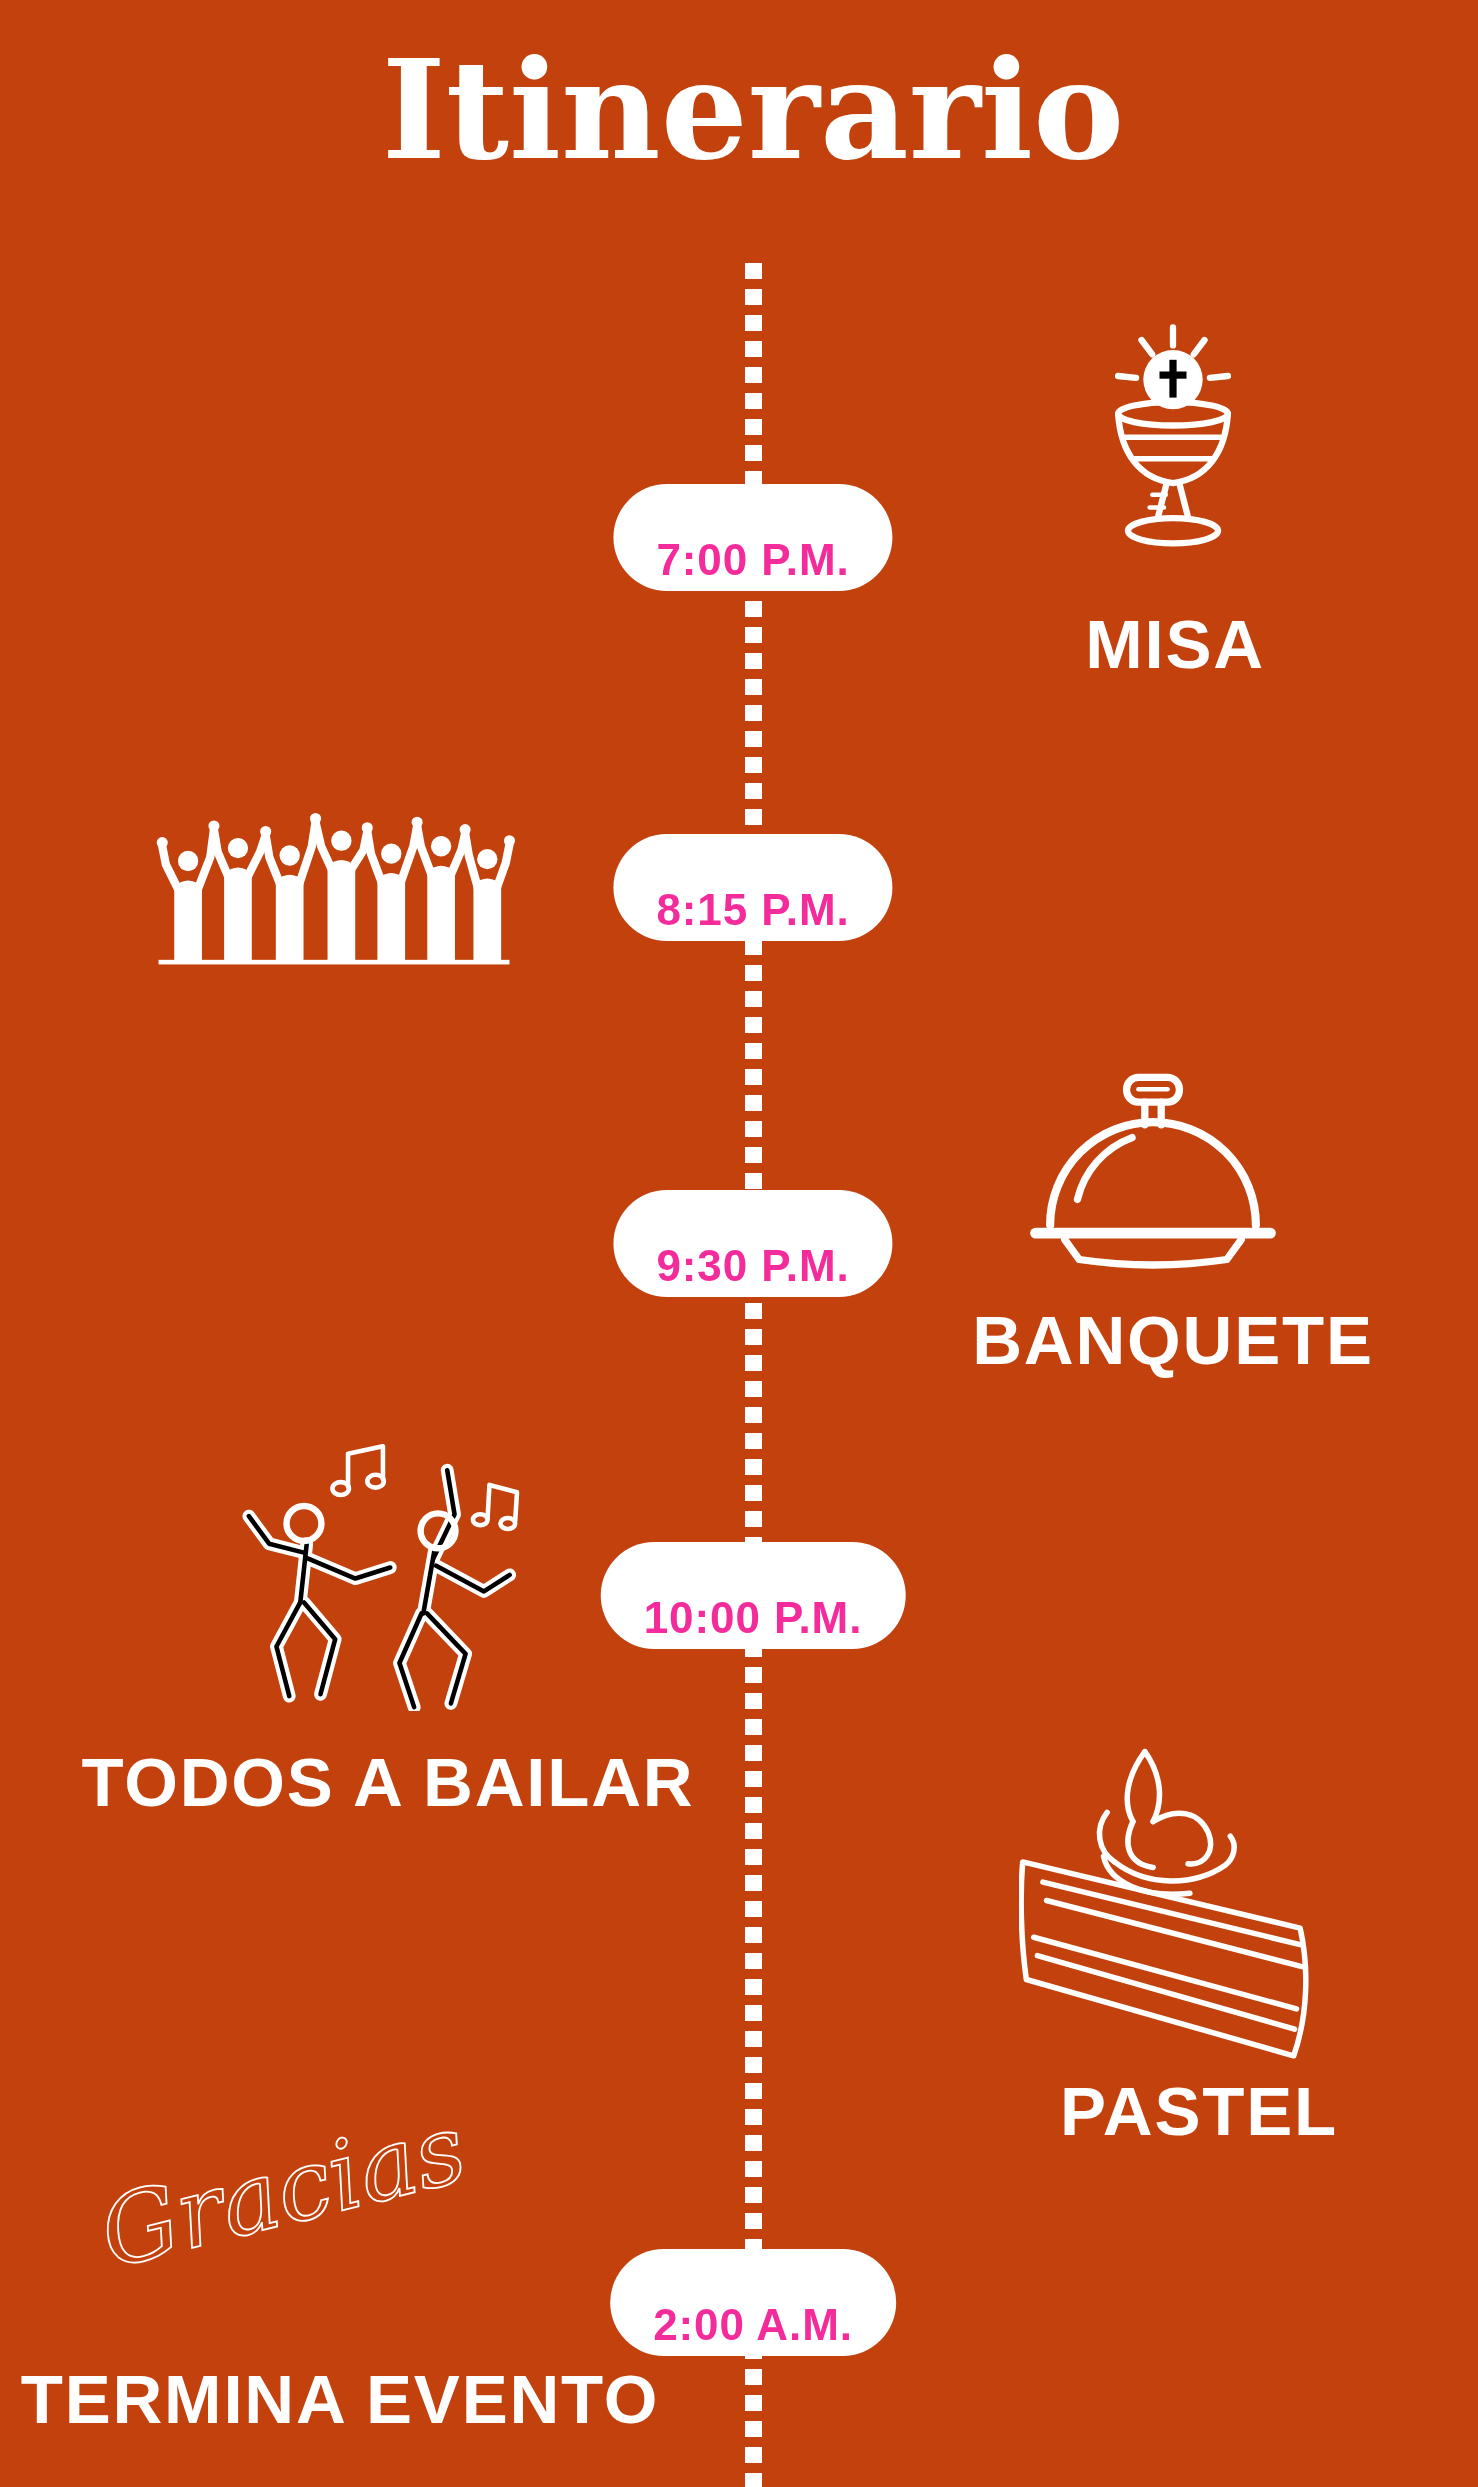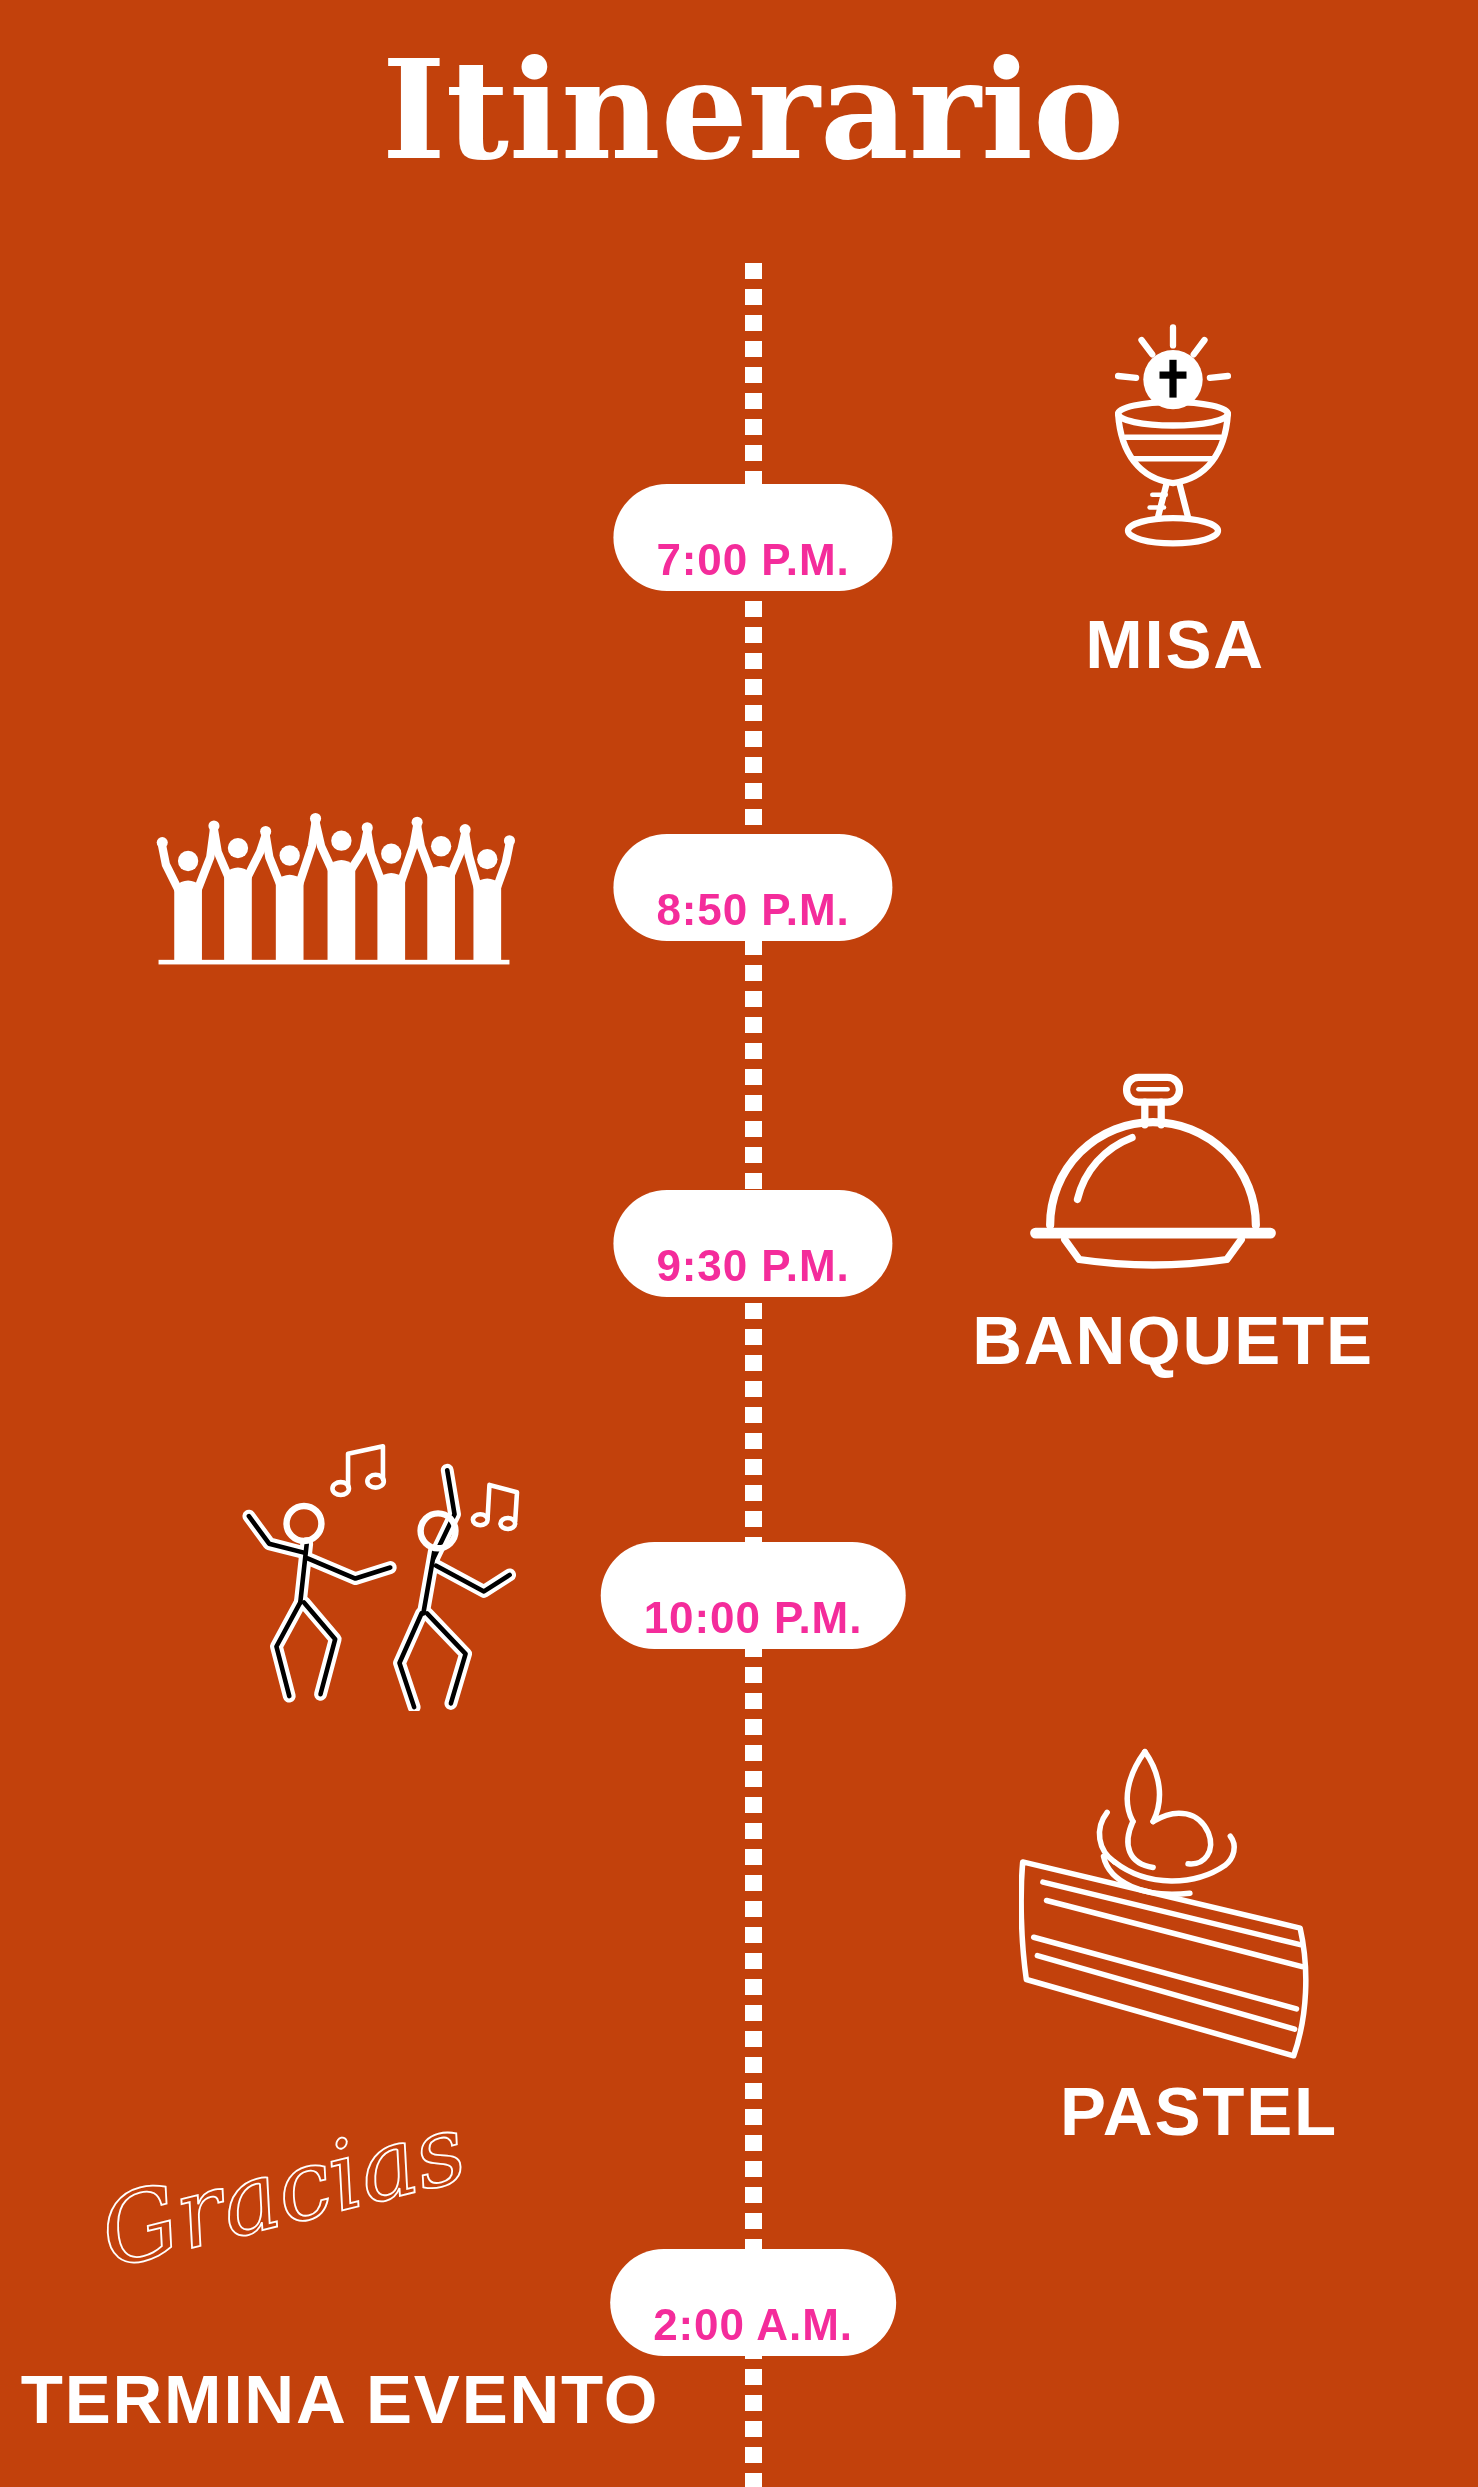--- a/index.html
+++ b/index.html
@@ -59,21 +59,21 @@
 <div class="canvas">
 
   <h1 class="title">Itinerario</h1>
 
   <div class="tline"></div>
 
   <div class="pill p1">
     <span>7:00 P.M.</span>
     </div>
   <div class="pill p2">
-    <span>8:50 P.M.</span>
+    <span>8:15 P.M.</span>
     </div>
   <div class="pill p3">
     <span>9:30 P.M.</span>
     </div>
   <div class="pill p4">
     <span>10:00 P.M.</span>
     </div>
   <div class="pill p6">
     <span>2:00 A.M.</span>
     </div>
@@ -200,20 +200,21 @@
       <g stroke="#fff" stroke-width="5" stroke-linecap="round" stroke-linejoin="round" fill="none">
         <path d="M 140 52 L 140 16 L 178 8 L 178 44"></path>
         <ellipse cx="132" cy="54" rx="9" ry="7"></ellipse>
           <ellipse cx="170" cy="46" rx="9" ry="7"></ellipse>
         <path d="M 292 86 L 294 50 L 324 58 L 322 90"></path>
         <ellipse cx="284" cy="88" rx="8" ry="6"></ellipse>
           <ellipse cx="314" cy="92" rx="8" ry="6"></ellipse>
       </g>
     </svg>
   </div>
+  <div class="lab lab-bailar">TODOS A BAILAR</div>
 
   <div class="icon ic-cake">
     <svg viewBox="0 0 320 345" xmlns="http://www.w3.org/2000/svg">
       <g stroke="#fff" stroke-width="6" stroke-linecap="round" stroke-linejoin="round" fill="none">
         <path d="M 4 124 L 306 196 C 316 240 314 292 299 335 L 8 252 C 2 210 1 160 4 124 Z"></path>
         <path d="M 26 146 L 306 214"></path>
         <path d="M 30 166 L 308 238"></path>
         <path d="M 16 206 L 302 284"></path>
         <path d="M 20 226 L 300 306"></path>
         <path d="M 137 4 C 118 30 112 58 124 80"></path>

